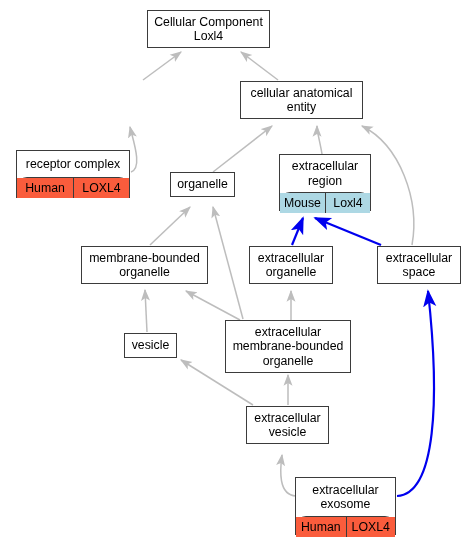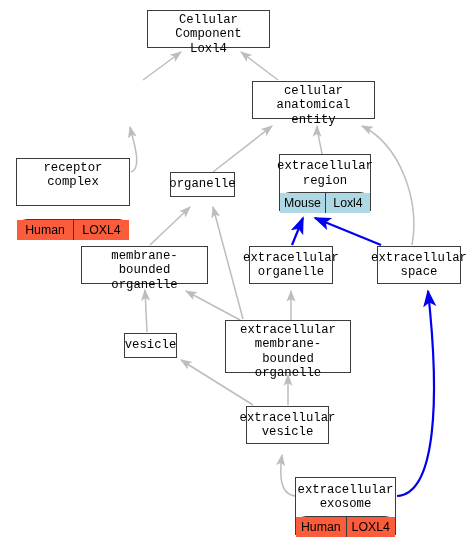--- a/index.html
+++ b/index.html
@@ -37,21 +37,20 @@
     display: flex;
     align-items: center;
     justify-content: center;
     text-align: center;
     font-size: 12.3px;
     line-height: 14.4px;
     color: #000000;
     padding: 2px 5px;
     white-space: pre-line;
     box-sizing: border-box;
-    font-family: Liberation Mono, monospace;
   }
   .badge-row {
     display: flex;
     border-top: 1.6px solid #3b3b3b;
     height: 20px;
     flex: 0 0 auto;
     border-radius: 10px;
   }
   .badge {
     flex: 1 1 50%;
@@ -121,26 +120,26 @@
 
     <path d="M397,496 C436,494 440,400 428,291" fill="none" stroke="#0000ee" stroke-width="2.2" marker-end="url(#ah-blue)"></path>
   </svg>
 
   <div class="node" style="left:147px; top:10px; width:123px; height:38px;">
     <div class="node-title">Cellular Component
 Loxl4</div>
   </div>
 
 
-  <div class="node" style="left:240px; top:81px; width:123px; height:38px;margin-left:12px;">
+  <div class="node" style="left:240px; top:81px; width:123px; height:38px;">
     <div class="node-title">cellular anatomical
 entity</div>
   </div>
 
-  <div class="node" style="left:16px; top:158px; width:114px; height:48px;gap:27px;">
+  <div class="node" style="left:16px; top:150px; width:114px; height:48px;">
     <div class="node-title" style="flex:0 0 26px;">receptor complex</div>
     <div class="badge-row">
       <div class="badge human">Human</div>
       <div class="badge gene-h">LOXL4</div>
     </div>
   </div>
 
   <div class="node" style="left:170px; top:172px; width:65px; height:25px;">
     <div class="node-title">organelle</div>
   </div>

